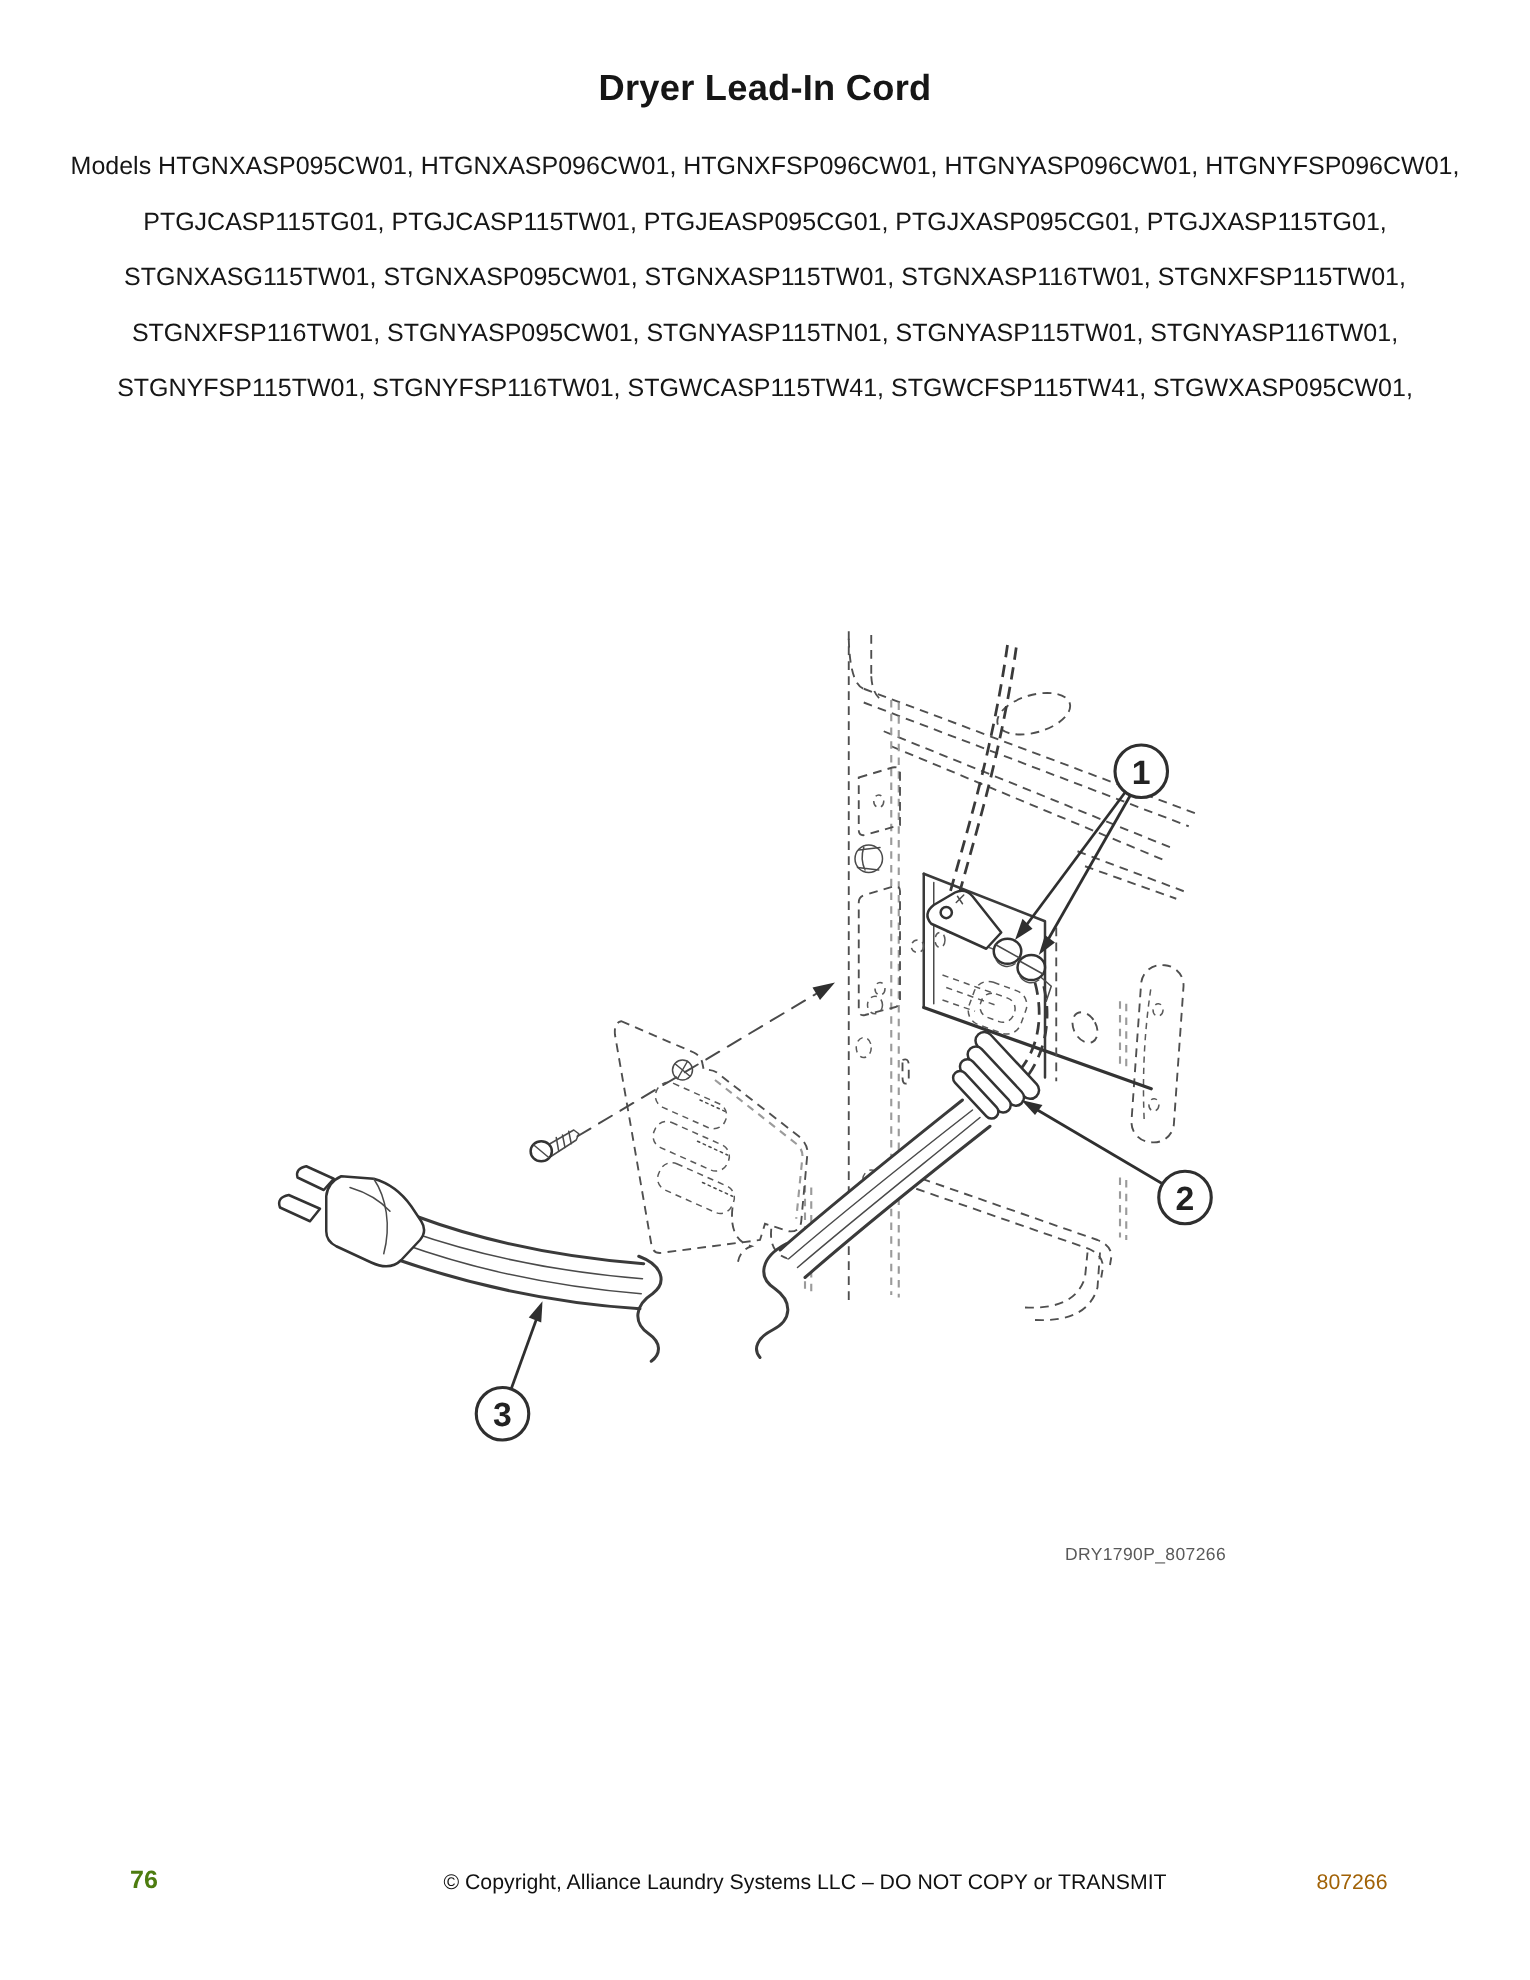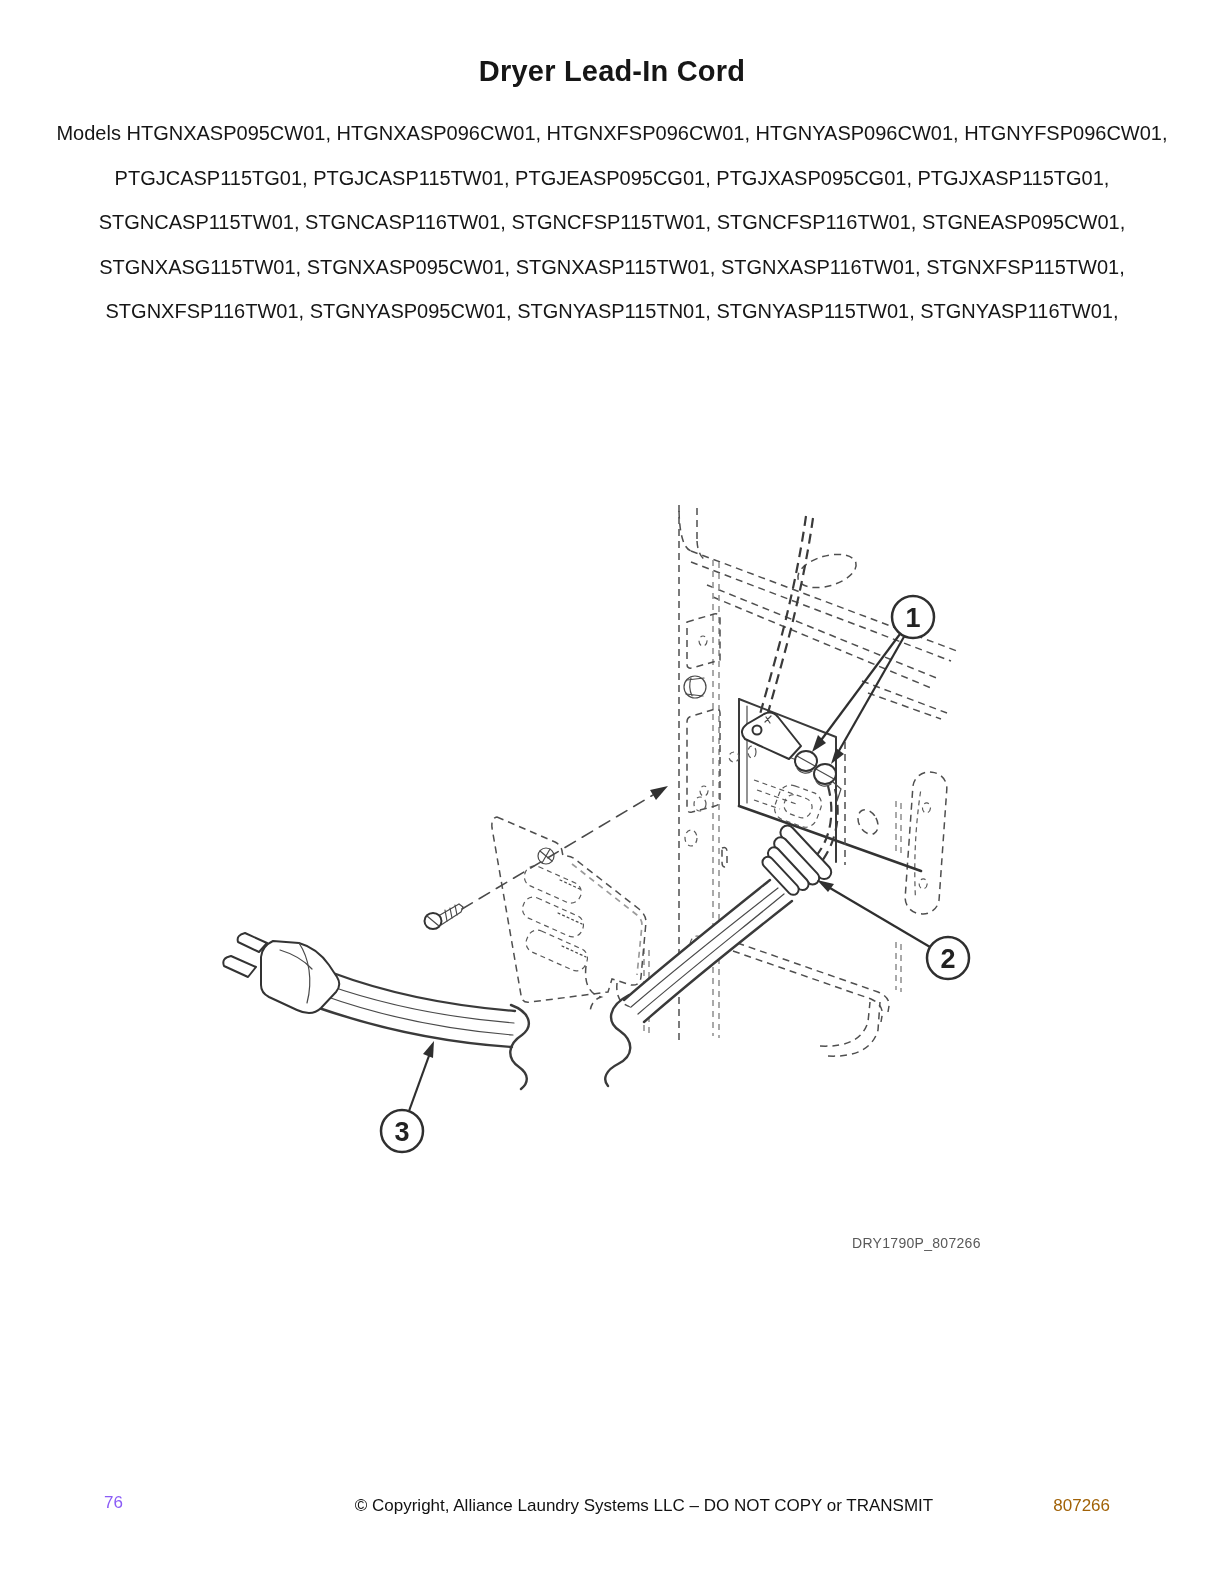--- a/index.html
+++ b/index.html
@@ -12,21 +12,21 @@
     font-size:29px;font-weight:bold;letter-spacing:.2px;color:#161616;
   }
   .models{
     position:absolute;top:101px;left:0;width:100%;text-align:center;
     font-size:20px;line-height:23.5px;color:#161616;
   }
   .models div{white-space:nowrap;margin-top:21px;}
   .fig-label{
     position:absolute;left:852px;top:1235px;font-size:14px;color:#595959;letter-spacing:.3px;
   }
-  .footer-page{position:absolute;left:104px;top:1493px;font-size:17px;color:#8b5cf6;}
+  .footer-page{position:absolute;left:104px;top:1493px;font-size:20px;color:#4d7c0f;font-weight:bold;}
   .footer-copy{position:absolute;left:0;top:1496px;width:100%;text-align:center;font-size:17px;color:#111;padding-left:32px;}
   .footer-doc{position:absolute;right:114px;top:1496px;font-size:17px;color:#a16207;}
   svg.diagram{position:absolute;left:0;top:0;}
   
   .ln{stroke:#3a3a3a;stroke-width:2;fill:none;stroke-linecap:round;stroke-linejoin:round;}
   .lnthin{stroke:#4a4a4a;stroke-width:1.2;fill:none;stroke-linecap:round;}
   .lnheavy{stroke:#333;stroke-width:2.6;fill:none;stroke-linecap:round;}
   .dsh{stroke:#4f4f4f;stroke-width:1.5;fill:none;stroke-dasharray:7 5;stroke-linecap:butt;}
   .dshthin{stroke:#5a5a5a;stroke-width:1.2;fill:none;stroke-dasharray:5 4;}
   .dshg{stroke:#9b9b9b;stroke-width:1.7;fill:none;stroke-dasharray:6 5;}
@@ -41,23 +41,23 @@
 </head>
 <body>
 
 <div class="page">
 
   <div class="title">Dryer Lead-In Cord</div>
 
   <div class="models">
     <div>Models HTGNXASP095CW01, HTGNXASP096CW01, HTGNXFSP096CW01, HTGNYASP096CW01, HTGNYFSP096CW01,</div>
     <div>PTGJCASP115TG01, PTGJCASP115TW01, PTGJEASP095CG01, PTGJXASP095CG01, PTGJXASP115TG01,</div>
-    <div>STGNCASP115TW01, STGNCASP116TW01, STGNCFSP115TW01, STGNCFSP116TW01, STGNEASP095CW01,</div>
     <div>STGNXASG115TW01, STGNXASP095CW01, STGNXASP115TW01, STGNXASP116TW01, STGNXFSP115TW01,</div>
     <div>STGNXFSP116TW01, STGNYASP095CW01, STGNYASP115TN01, STGNYASP115TW01, STGNYASP116TW01,</div>
+    <div>STGNYFSP115TW01, STGNYFSP116TW01, STGWCASP115TW41, STGWCFSP115TW41, STGWXASP095CW01,</div>
   </div>
 
   <svg class="diagram" width="1224" height="1584" viewBox="0 0 1224 1584" xmlns="http://www.w3.org/2000/svg">
 
     <g>
 
       <path class="dsh" d="M679,505 V1040"></path>
       <path class="dsh" d="M697,508 V541"></path>
       <path class="dsh" d="M679,511 Q680,547 691,551"></path>
       <path class="dsh" d="M697,541 Q698,557 707,561"></path>

